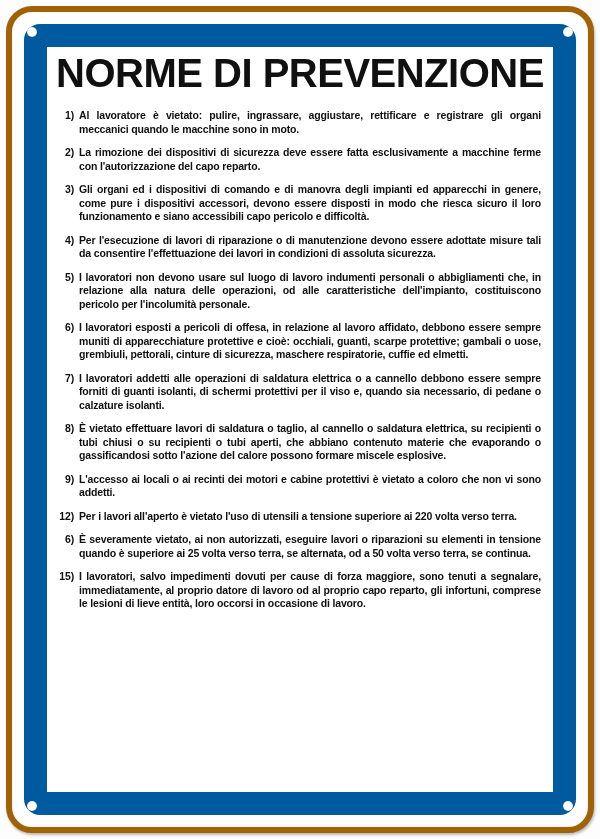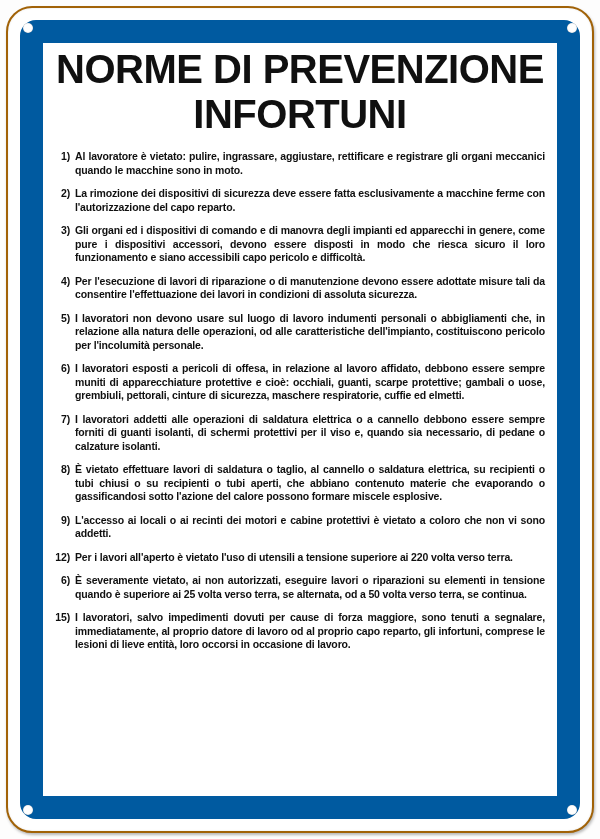--- a/index.html
+++ b/index.html
@@ -9,21 +9,21 @@
     width: 600px; height: 839px;
     background: #fdfdfd;
     font-family: "Liberation Sans", sans-serif;
     position: relative;
     overflow: hidden;
   }
   .plate {
     position: absolute;
     left: 6px; top: 6px; right: 6px; bottom: 6px;
     background: #ffffff;
-    border: 2px solid #a16207;
+    border: 6px solid #a16207;
     border-radius: 26px;
     box-shadow: 1px 2px 3px rgba(0,0,0,0.28), inset 0 0 2px rgba(0,0,0,0.12);
   }
   .band {
     position: absolute;
     left: 12px; top: 12px; right: 12px; bottom: 12px;
     border: 23px solid var(--blue);
     border-radius: 16px;
     background: #ffffff;
   }
@@ -86,21 +86,20 @@
   <div class="band"></div>
 
   <div class="hole tl"></div>
   <div class="hole tr"></div>
   <div class="hole bl"></div>
   <div class="hole br"></div>
 
   <div class="content">
     <div class="title">
       <div>NORME DI PREVENZIONE</div>
-      <div>INFORTUNI</div>
     </div>
 
     <ul class="rules">
       <li>
           <span class="num">1)</span>
           <span class="txt">Al lavoratore è vietato: pulire, ingrassare, aggiustare, rettificare e registrare gli organi meccanici quando le macchine sono in moto.</span>
         </li>
       <li>
           <span class="num">2)</span>
           <span class="txt">La rimozione dei dispositivi di sicurezza deve essere fatta esclusivamente a macchine ferme con l'autorizzazione del capo reparto.</span>

